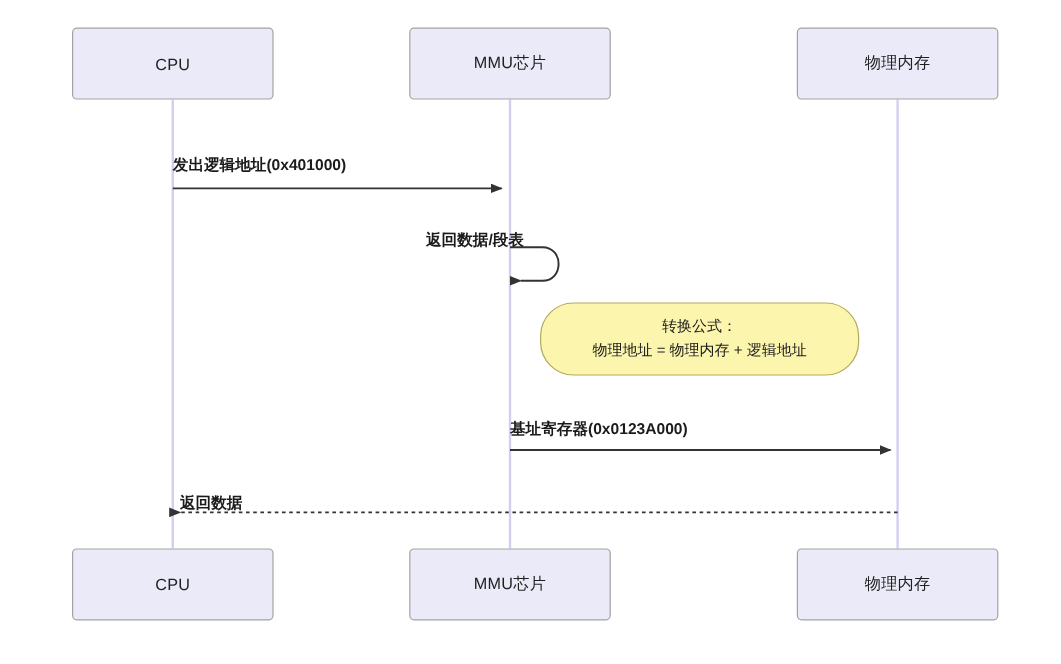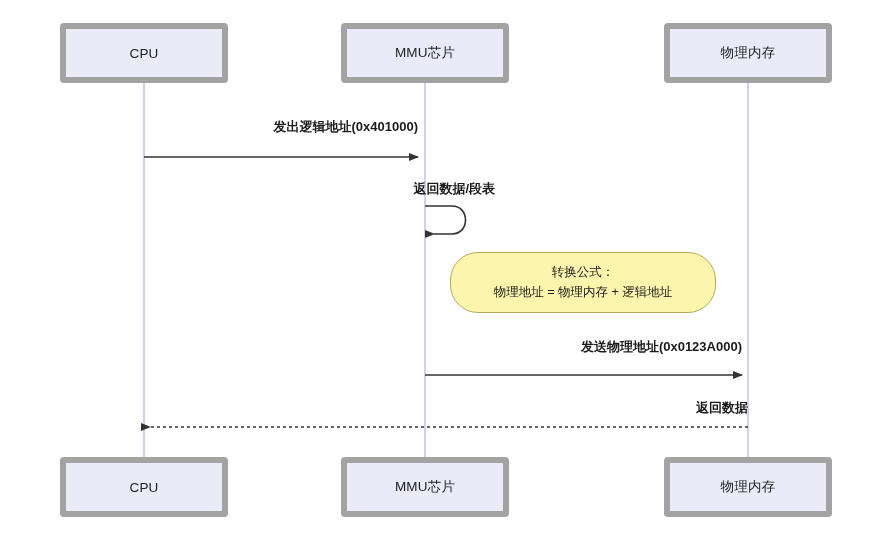--- a/index.html
+++ b/index.html
@@ -24,39 +24,40 @@
     position: absolute;
     left: 0; top: 0;
     width: 884px;
     height: 553px;
     display: block;
   }
   .actor-box {
     position: absolute;
     box-sizing: border-box;
     background: #eaeaf8;
-    border: 6px solid #a3a3a3;
+    border: 1px solid #a3a3a3;
     border-radius: 4px;
     display: flex;
     align-items: center;
     justify-content: center;
     font-size: 13.5px;
     color: #1f1f1f;
     font-family: "Liberation Sans", "DejaVu Sans", sans-serif;
     font-weight: 400;
     letter-spacing: 0.2px;
   }
   .msg-label {
     position: absolute;
     font-size: 13px;
     font-weight: bold;
     color: #1b1b1b;
     white-space: nowrap;
-    text-align: right;
+    text-align: left;
     font-family: "Liberation Sans", "DejaVu Sans", sans-serif;
+    margin-top: 11px;
   }
   .note-box {
     position: absolute;
     box-sizing: border-box;
     background: #fcf5ad;
     border: 1px solid #b2ab5c;
     display: flex;
     flex-direction: column;
     align-items: center;
     justify-content: center;
@@ -115,21 +116,21 @@
     <span>MMU芯片</span>
   </div>
   <div class="actor-box" style="left:664px; top:457px; width:168px; height:60px;">
     <span>物理内存</span>
   </div>
 
   <div class="msg-label" style="left:144px; top:118px; width:274px;">发出逻辑地址(0x401000)</div>
 
   <div class="msg-label" style="left:355px; top:180px; width:140px;">返回数据/段表</div>
 
-  <div class="msg-label" style="left:425px; top:338px; width:317px;">发送物理地址(0x0123A000)</div>
+  <div class="msg-label" style="left:425px; top:338px; width:317px;">基址寄存器(0x0123A000)</div>
 
   <div class="msg-label" style="left:150px; top:399px; width:598px;">返回数据</div>
 
   <div class="note-box" style="left:450px; top:252px; width:266px; height:61px;border-radius:28px;">
     <span class="note-line">转换公式：</span>
     <span class="note-line">物理地址 = 物理内存 + 逻辑地址</span>
   </div>
 
 </div>
 

